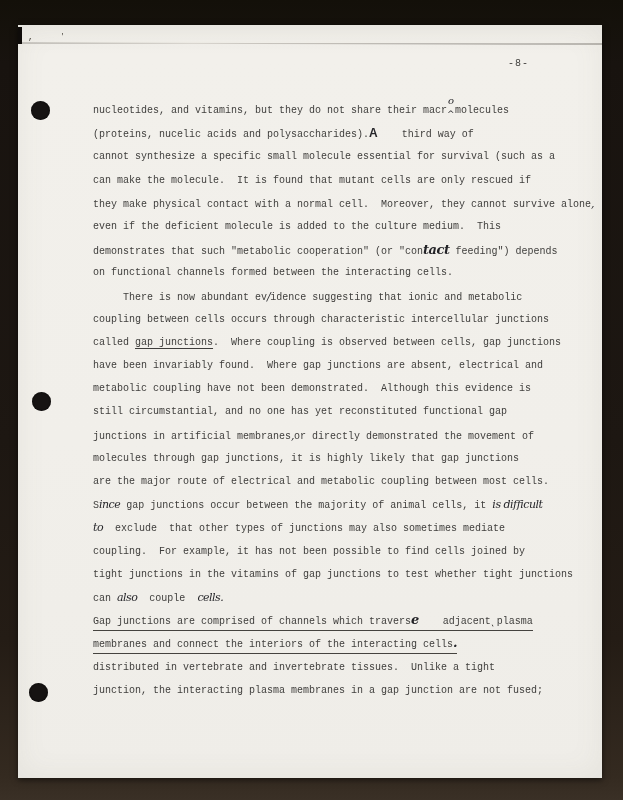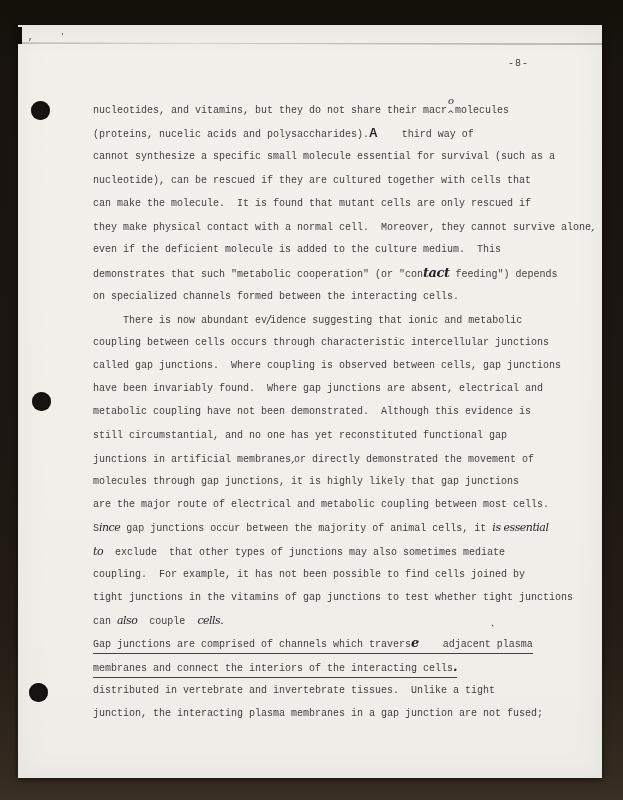--- a/index.html
+++ b/index.html
@@ -26,21 +26,21 @@
   .punch{position:absolute;width:19px;height:19px;border-radius:50%;background:#161312;box-shadow:inset 0 0 2px #000;}
   .punch-1{left:13px;top:76px;}
   .punch-2{left:14px;top:367px;}
   .punch-3{left:11px;top:658px;}
   .page-number{position:absolute;left:490px;top:33px;font-size:10px;color:#3f3e3c;letter-spacing:1px;}
   .text-block{position:absolute;left:75px;top:74px;width:500px;color:#3f3e3c;}
   .line{height:23.2px;}
   .line-inner{display:inline-block;white-space:pre;font-size:10px;line-height:23.2px;}
   .line-inner.underlined{border-bottom:1px solid #45433f;line-height:21px;height:21px;}
   .seg-t{color:#3f3e3c;}
-  .seg-u{color:#3f3e3c;text-underline-offset:3px;}
+  .seg-u{color:#3f3e3c;text-decoration:underline;text-underline-offset:3px;}
   .seg-h{font-family:"DejaVu Serif",serif;font-style:italic;font-size:11px;color:#26262a;letter-spacing:-0.5px;}
   .seg-hb{font-family:"DejaVu Serif",serif;font-style:italic;font-weight:bold;font-size:13px;color:#222226;letter-spacing:-0.5px;}
   .seg-hp{font-family:"Liberation Sans",sans-serif;font-weight:600;font-size:12px;color:#26262a;}
   .seg-ins{display:inline-block;position:relative;width:8px;height:12px;vertical-align:baseline;}
   .ins-letter{position:absolute;left:1px;top:-12px;font-family:"DejaVu Serif",serif;font-style:italic;font-size:10px;color:#26262a;}
   .ins-caret{position:absolute;left:0;top:2px;font-family:"DejaVu Serif",serif;font-size:9px;color:#26262a;}
 </style>
 </head>
 <body>
 
@@ -51,36 +51,35 @@
   <span class="stray stray-2">'</span>
   <span class="stray stray-3">`</span>
   <div class="punch punch-1"></div>
   <div class="punch punch-2"></div>
   <div class="punch punch-3"></div>
   <div class="page-number">-8-</div>
   <div class="text-block" id="text-block">
       <div class="line"><span class="line-inner"><span class="seg-t">nucleotides, and vitamins, but they do not share their macr</span><span class="seg-ins"><span class="ins-letter">o</span><span class="ins-caret">^</span></span><span class="seg-t">molecules</span></span></div>
       <div class="line"><span class="line-inner"><span class="seg-t">(proteins, nucelic acids and polysaccharides).</span><span class="seg-hp">A</span><span class="seg-t">    third way of</span></span></div>
       <div class="line"><span class="line-inner"><span class="seg-t">cannot synthesize a specific small molecule essential for survival (such as a</span></span></div>
-      <div class="line"><span class="line-inner"><span class="seg-t">nucleotide), can be rescued if they are cultured together with cells that</span></span></div>
       <div class="line"><span class="line-inner"><span class="seg-t">can make the molecule.  It is found that mutant cells are only rescued if</span></span></div>
       <div class="line"><span class="line-inner"><span class="seg-t">they make physical contact with a normal cell.  Moreover, they cannot survive alone</span><span class="seg-h">,</span></span></div>
       <div class="line"><span class="line-inner"><span class="seg-t">even if the deficient molecule is added to the culture medium.  This</span></span></div>
       <div class="line"><span class="line-inner"><span class="seg-t">demonstrates that such "metabolic cooperation" (or "con</span><span class="seg-hb">tact</span><span class="seg-t"> feeding") depends</span></span></div>
-      <div class="line"><span class="line-inner"><span class="seg-t">on specialized channels formed between the interacting cells.</span></span></div>
+      <div class="line"><span class="line-inner"><span class="seg-t">on functional channels formed between the interacting cells.</span></span></div>
       <div class="line"><span class="line-inner"><span class="seg-t">     There is now abundant ev</span><span class="seg-h">/</span><span class="seg-t">idence suggesting that ionic and metabolic</span></span></div>
       <div class="line"><span class="line-inner"><span class="seg-t">coupling between cells occurs through characteristic intercellular junctions</span></span></div>
       <div class="line"><span class="line-inner"><span class="seg-t">called </span><span class="seg-u">gap junctions</span><span class="seg-t">.  Where coupling is observed between cells, gap junctions</span></span></div>
       <div class="line"><span class="line-inner"><span class="seg-t">have been invariably found.  Where gap junctions are absent, electrical and</span></span></div>
       <div class="line"><span class="line-inner"><span class="seg-t">metabolic coupling have not been demonstrated.  Although this evidence is</span></span></div>
       <div class="line"><span class="line-inner"><span class="seg-t">still circumstantial, and no one has yet reconstituted functional gap</span></span></div>
       <div class="line"><span class="line-inner"><span class="seg-t">junctions in artificial membranes</span><span class="seg-h">,</span><span class="seg-t">or directly demonstrated the movement of</span></span></div>
       <div class="line"><span class="line-inner"><span class="seg-t">molecules through gap junctions, it is highly likely that gap junctions</span></span></div>
       <div class="line"><span class="line-inner"><span class="seg-t">are the major route of electrical and metabolic coupling between most cells.</span></span></div>
-      <div class="line"><span class="line-inner"><span class="seg-t">S</span><span class="seg-h">ince</span><span class="seg-t"> gap junctions occur between the majority of animal cells, it </span><span class="seg-h">is essential</span></span></div>
+      <div class="line"><span class="line-inner"><span class="seg-t">S</span><span class="seg-h">ince</span><span class="seg-t"> gap junctions occur between the majority of animal cells, it </span><span class="seg-h">is difficult</span></span></div>
       <div class="line"><span class="line-inner"><span class="seg-h">to</span><span class="seg-t">  exclude  that other types of junctions may also sometimes mediate</span></span></div>
       <div class="line"><span class="line-inner"><span class="seg-t">coupling.  For example, it has not been possible to find cells joined by</span></span></div>
       <div class="line"><span class="line-inner"><span class="seg-t">tight junctions in the vitamins of gap junctions to test whether tight junctions</span></span></div>
       <div class="line"><span class="line-inner"><span class="seg-t">can </span><span class="seg-h">also</span><span class="seg-t">  couple  </span><span class="seg-h">cells.</span></span></div>
       <div class="line"><span class="line-inner underlined"><span class="seg-t">Gap junctions are comprised of channels which travers</span><span class="seg-hb">e</span><span class="seg-t">    adjacent plasma</span></span></div>
       <div class="line"><span class="line-inner underlined"><span class="seg-t">membranes and connect the interiors of the interacting cells</span><span class="seg-hb">.</span></span></div>
       <div class="line"><span class="line-inner"><span class="seg-t">distributed in vertebrate and invertebrate tissues.  Unlike a tight</span></span></div>
       <div class="line"><span class="line-inner"><span class="seg-t">junction, the interacting plasma membranes in a gap junction are not fused;</span></span></div>
     </div>
 </div>

